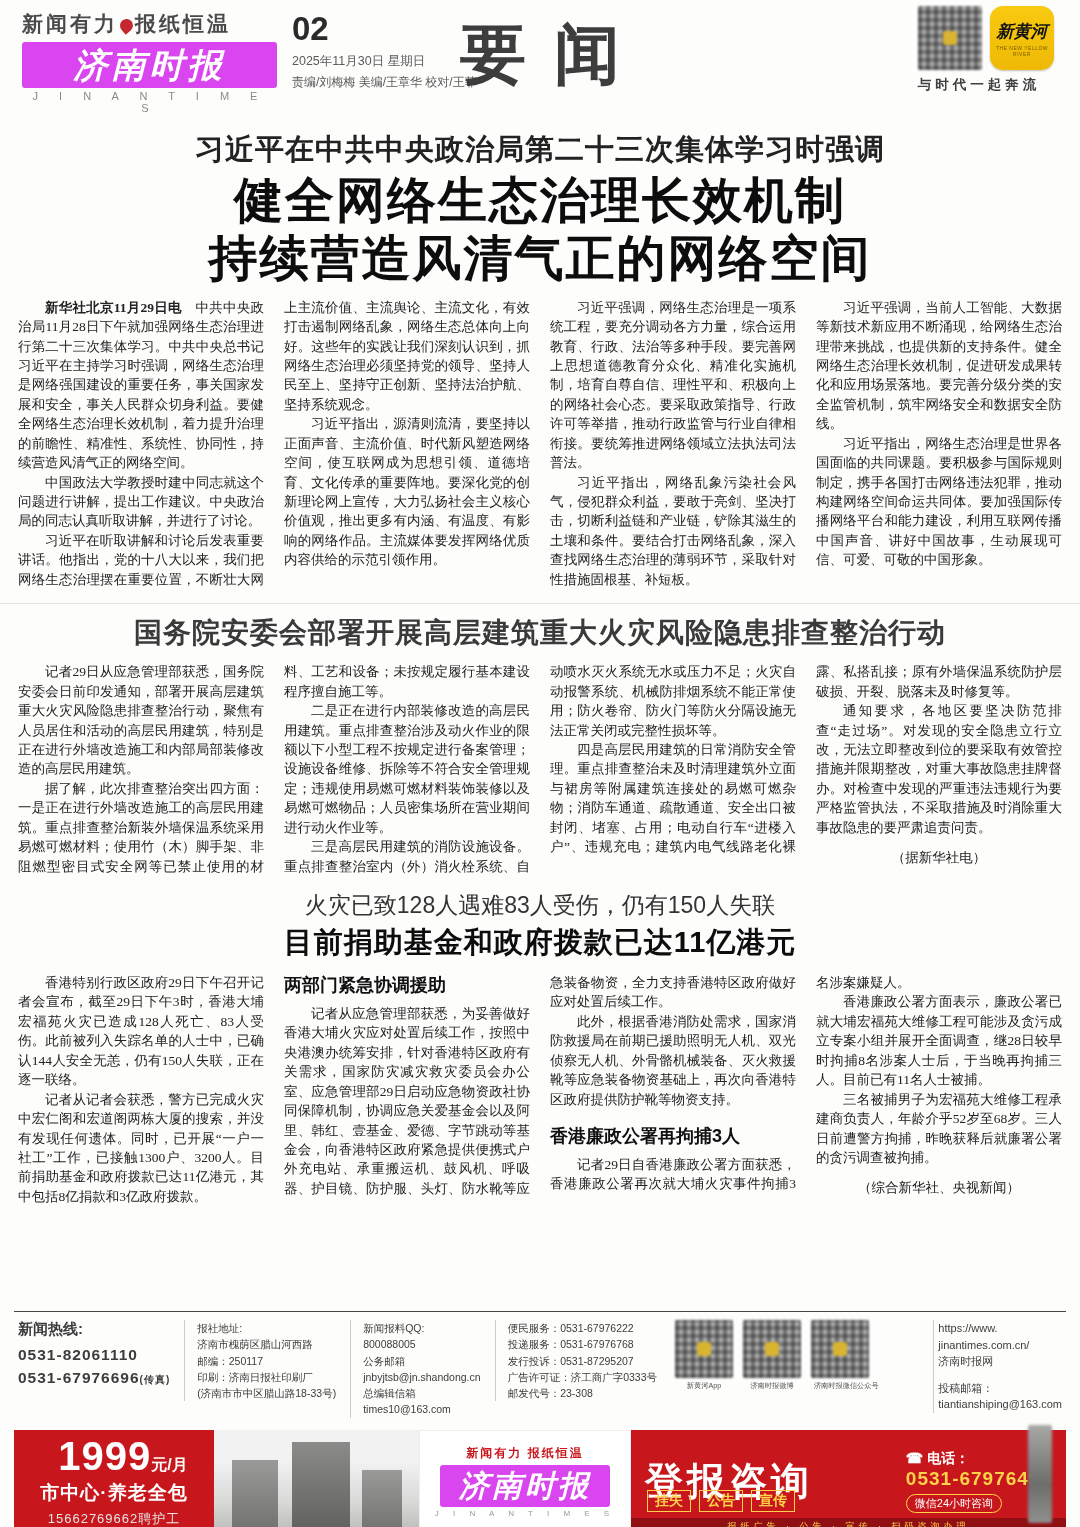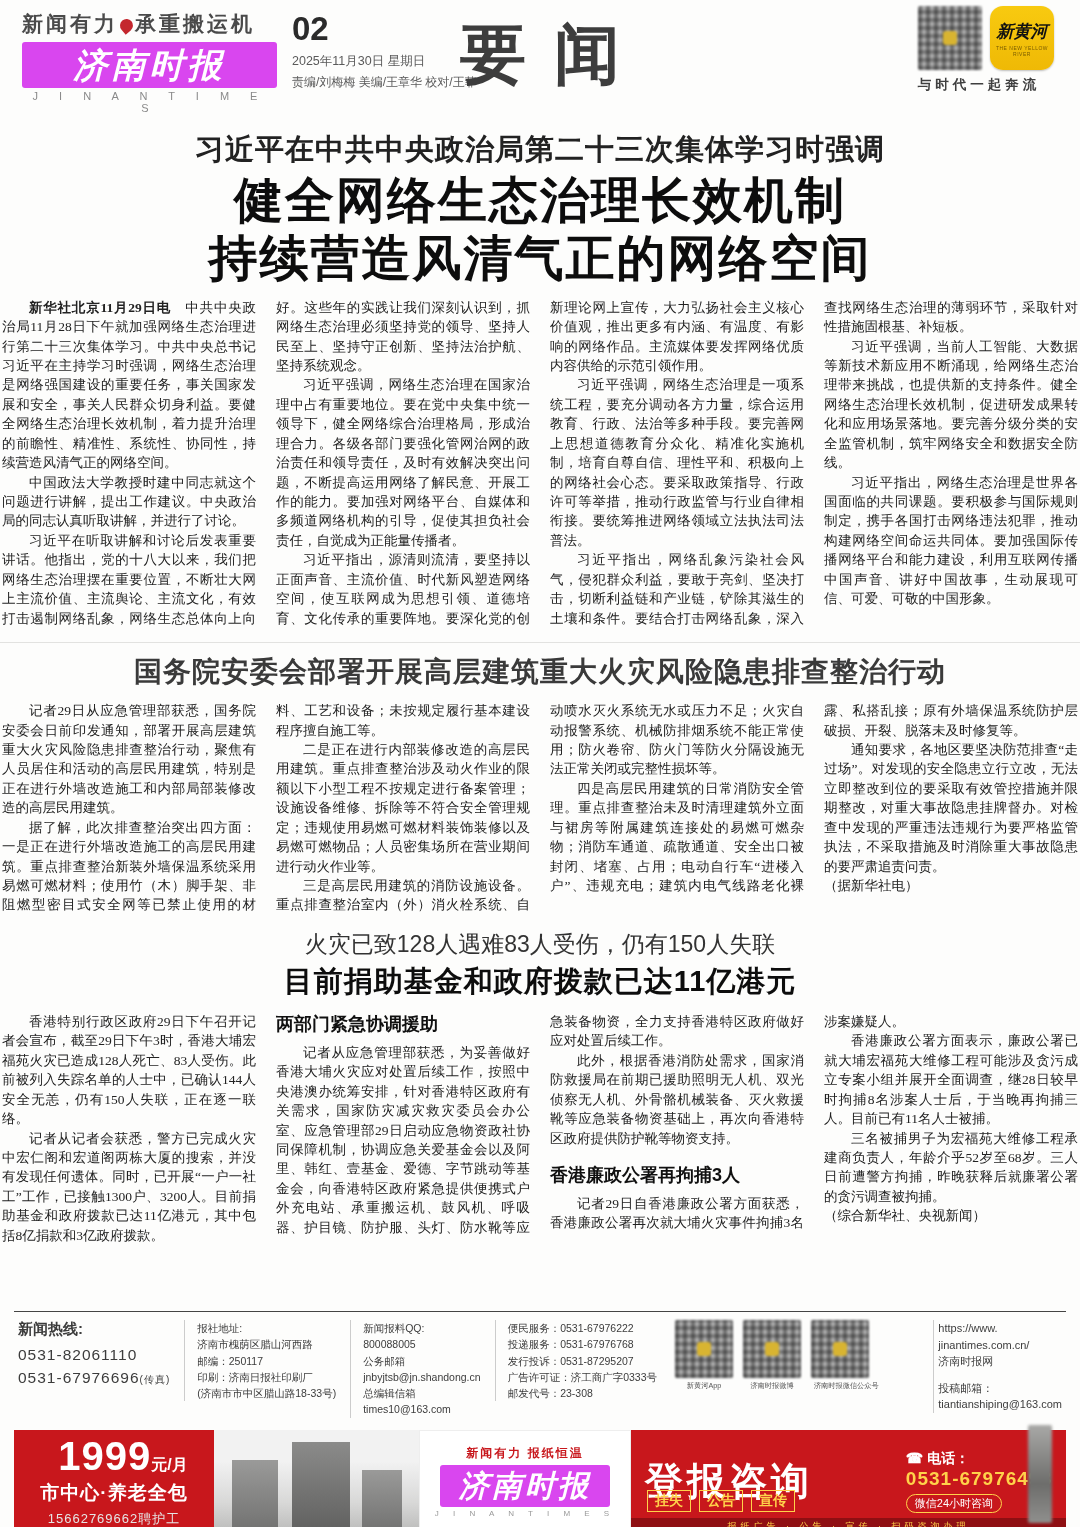--- a/index.html
+++ b/index.html
@@ -36,42 +36,42 @@
         display:flex;flex-direction:column;align-items:center;justify-content:center;box-shadow:0 1px 2px rgba(0,0,0,.25);}
   .appicon .zi{font-family:"DejaVu Serif",serif;font-weight:900;font-style:italic;font-size:17px;color:#111;}
   .appicon .sub{font-size:5px;letter-spacing:.5px;color:#7a5c00;filter:blur(.4px);margin-top:2px;}
   .slogan{margin-top:6px;font-size:13.5px;font-weight:700;color:#3f3f3f;letter-spacing:4px;white-space:nowrap;}
 
   
   .kicker{ text-align:center;font-family:"Liberation Sans",sans-serif;font-weight:700;
         font-size:29px;color:#222;margin:12px 0 2px;letter-spacing:1px;}
   .headline{text-align:center;font-family:"Liberation Sans",sans-serif;font-weight:900;
         font-size:49px;color:#0d0d0d;line-height:1.18;letter-spacing:2px;}
-  .art-body{padding:0 2px;column-count:4;column-gap:20px;text-align:justify;
+  .art-body{padding:0 18px;column-count:4;column-gap:20px;text-align:justify;
         font-size:13.5px;line-height:1.44;color:#222;}
   .art-body p{margin:0;text-indent:2em;}
-  .art-body p.t-source{text-align:left;text-indent:0;}
+  .art-body p.t-source{text-align:center;text-indent:0;margin-top:11px;}
   .art-body h4.t-subhead{font-family:"Liberation Sans",sans-serif;font-size:18px;font-weight:700;
         margin:15px 0 5px;text-indent:0;color:#101010;}
   .a1-body{margin-top:10px;}
   .a2{margin-top:14px;border-top:1px solid #e2e2e0;padding-top:8px;}
   .a2 .headline2{text-align:center;font-family:"Liberation Sans",sans-serif;font-weight:800;
         font-size:28px;color:#3a3a3a;margin:2px 0 10px;letter-spacing:1px;}
   .a3{margin-top:14px;}
   .a3 .kicker3{text-align:center;font-family:"Liberation Sans",sans-serif;font-weight:500;
         font-size:23px;color:#333;margin:4px 0 0;}
   .a3 .headline3{text-align:center;font-family:"Liberation Sans",sans-serif;font-weight:900;
         font-size:29px;color:#0d0d0d;margin:2px 0 10px;letter-spacing:1px;}
 
   
   .pfooter{border-top:1px solid #444;margin:0 14px;padding:8px 4px 6px;display:flex;gap:14px;
         font-family:"Liberation Sans",sans-serif;color:#3c3c3c;align-items:flex-start;}
   .f-hot{min-width:150px;}
   .f-hot .lbl{font-size:15px;font-weight:700;margin-bottom:4px;}
-  .f-hot .num{font-size:15.5px;letter-spacing:1px;line-height:1.5;}
+  .f-hot .num{font-size:15.5px;letter-spacing:1px;line-height:1.5;font-weight:bold;}
   .f-hot .note{font-size:10px;margin-top:12px;}
   .f-col{font-size:10.5px;line-height:1.55;border-left:1px solid #ccc;padding-left:12px;}
   .f-qrs{display:flex;gap:10px;margin-left:4px;}
   .f-qr{width:58px;height:62px;}
   .f-qr .qr{width:58px;height:58px;}
   .f-cap{font-size:8px;color:#555;text-align:center;margin-top:2px;white-space:nowrap;transform:scale(.9);}
   .f-web{margin-left:auto;border-left:1px solid #ccc;padding-left:4px;font-size:11px;line-height:1.5;}
   .f-web .site{margin-bottom:10px;}
 
   
@@ -105,21 +105,21 @@
         background:linear-gradient(#a8a8a6,#6d6d6b 60%,#8f8f8d);filter:blur(1.4px);border-radius:2px;}
 </style>
 </head>
 <body>
 
 <div class="page">
   <div class="content">
 
     <div class="hdr">
       <div class="hdr-left">
-        <div class="tagline"><span>新闻有力</span><span class="flame"></span><span>承重搬运机</span></div>
+        <div class="tagline"><span>新闻有力</span><span class="flame"></span><span>报纸恒温</span></div>
         <div class="masthead-box">济南时报</div>
         <div class="masthead-en">J I N A N  T I M E S</div>
       </div>
       <div class="hdr-mid">
         <div class="pageno">02</div>
         <div class="dateline">2025年11月30日  星期日</div>
         <div class="editors">责编/刘梅梅  美编/王章华  校对/王菲</div>
       </div>
       <div class="section-title">要闻</div>
       <div class="hdr-right">
@@ -137,21 +137,20 @@
     <div class="a1">
       <div class="kicker">习近平在中共中央政治局第二十三次集体学习时强调</div>
       <div class="headline">
         <div>健全网络生态治理长效机制</div>
         <div>持续营造风清气正的网络空间</div>
       </div>
       <div class="art-body a1-body">
           <p class="t-lead"><b>新华社北京11月29日电</b>　中共中央政治局11月28日下午就加强网络生态治理进行第二十三次集体学习。中共中央总书记习近平在主持学习时强调，网络生态治理是网络强国建设的重要任务，事关国家发展和安全，事关人民群众切身利益。要健全网络生态治理长效机制，着力提升治理的前瞻性、精准性、系统性、协同性，持续营造风清气正的网络空间。</p>
           <p class="t-p">中国政法大学教授时建中同志就这个问题进行讲解，提出工作建议。中央政治局的同志认真听取讲解，并进行了讨论。</p>
           <p class="t-p">习近平在听取讲解和讨论后发表重要讲话。他指出，党的十八大以来，我们把网络生态治理摆在重要位置，不断壮大网上主流价值、主流舆论、主流文化，有效打击遏制网络乱象，网络生态总体向上向好。这些年的实践让我们深刻认识到，抓网络生态治理必须坚持党的领导、坚持人民至上、坚持守正创新、坚持法治护航、坚持系统观念。</p>
-          <p class="t-p">习近平强调，网络生态治理在国家治理中占有重要地位。要在党中央集中统一领导下，健全网络综合治理格局，形成治理合力。各级各部门要强化管网治网的政治责任和领导责任，及时有效解决突出问题，不断提高运用网络了解民意、开展工作的能力。要加强对网络平台、自媒体和多频道网络机构的引导，促使其担负社会责任，自觉成为正能量传播者。</p>
           <p class="t-p">习近平指出，源清则流清，要坚持以正面声音、主流价值、时代新风塑造网络空间，使互联网成为思想引领、道德培育、文化传承的重要阵地。要深化党的创新理论网上宣传，大力弘扬社会主义核心价值观，推出更多有内涵、有温度、有影响的网络作品。主流媒体要发挥网络优质内容供给的示范引领作用。</p>
           <p class="t-p">习近平强调，网络生态治理是一项系统工程，要充分调动各方力量，综合运用教育、行政、法治等多种手段。要完善网上思想道德教育分众化、精准化实施机制，培育自尊自信、理性平和、积极向上的网络社会心态。要采取政策指导、行政许可等举措，推动行政监管与行业自律相衔接。要统筹推进网络领域立法执法司法普法。</p>
           <p class="t-p">习近平指出，网络乱象污染社会风气，侵犯群众利益，要敢于亮剑、坚决打击，切断利益链和产业链，铲除其滋生的土壤和条件。要结合打击网络乱象，深入查找网络生态治理的薄弱环节，采取针对性措施固根基、补短板。</p>
           <p class="t-p">习近平强调，当前人工智能、大数据等新技术新应用不断涌现，给网络生态治理带来挑战，也提供新的支持条件。健全网络生态治理长效机制，促进研发成果转化和应用场景落地。要完善分级分类的安全监管机制，筑牢网络安全和数据安全防线。</p>
           <p class="t-p">习近平指出，网络生态治理是世界各国面临的共同课题。要积极参与国际规则制定，携手各国打击网络违法犯罪，推动构建网络空间命运共同体。要加强国际传播网络平台和能力建设，利用互联网传播中国声音、讲好中国故事，生动展现可信、可爱、可敬的中国形象。</p>
         </div>
     </div>
 
     <div class="a2">
       <div class="headline2">国务院安委会部署开展高层建筑重大火灾风险隐患排查整治行动</div>

